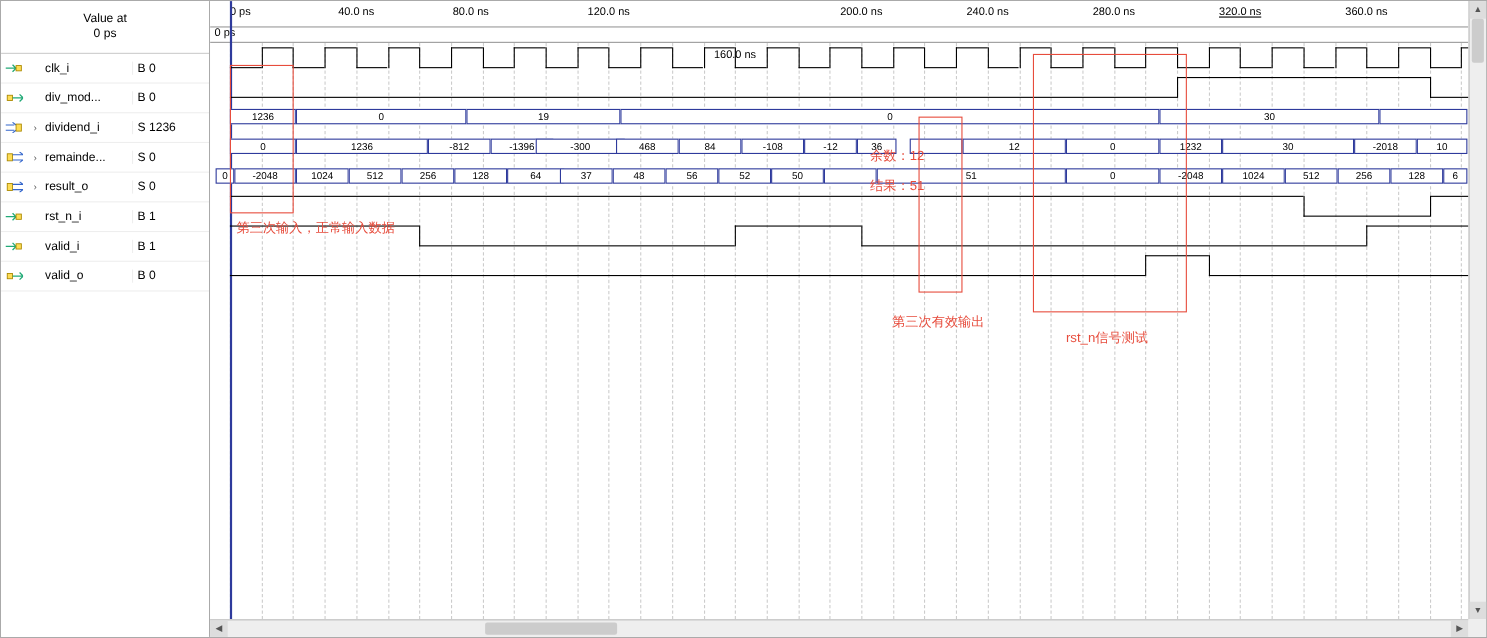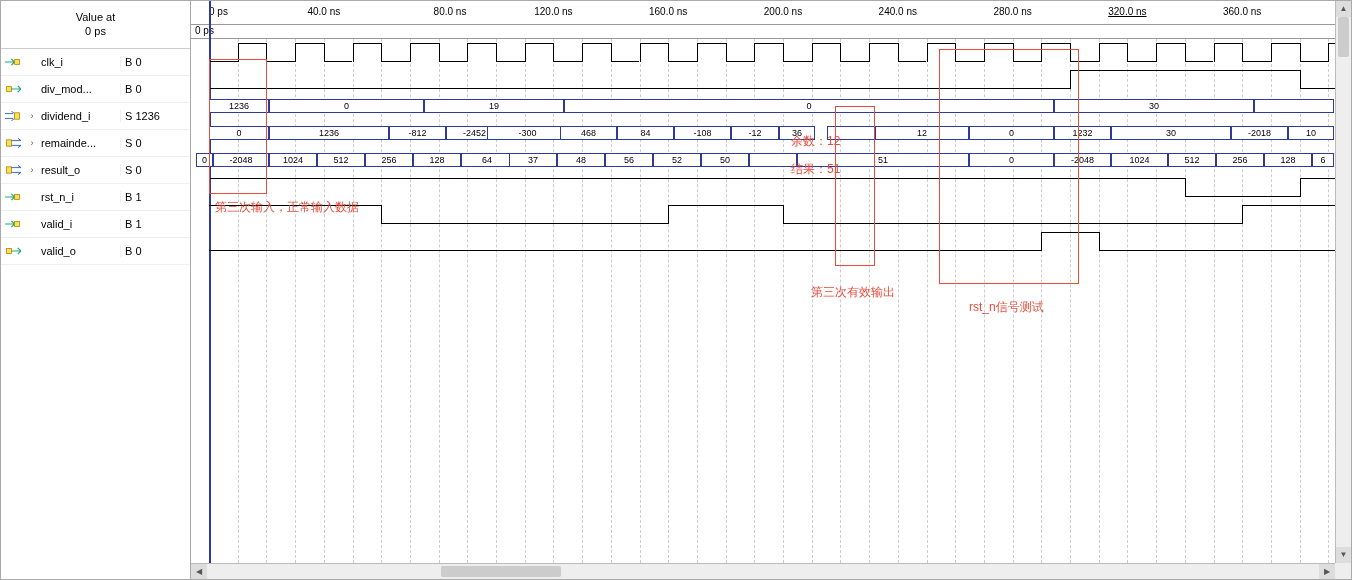--- a/index.html
+++ b/index.html
@@ -138,23 +138,23 @@
         <span class="signal-name">valid_o</span>
         <span class="signal-value">B 0</span>
       </div>
     </div>
 </div>
 
 <div class="wave-area">
   <div class="ruler" id="ruler">
       <div class="ruler-label" style="left: 18px;">0 ps</div>
       <div class="ruler-label" style="left: 132.8px;">40.0 ns</div>
-      <div class="ruler-label" style="left: 259px;">80.0 ns</div>
+      <div class="ruler-label" style="left: 237px;">80.0 ns</div>
       <div class="ruler-label" style="left: 362.4px;">120.0 ns</div>
-      <div class="ruler-label" style="left: 477.2px;">160.0 ns</div>
+      <div class="ruler-label" style="left: 477.2px; margin-top: 39px;">160.0 ns</div>
       <div class="ruler-label" style="left: 592px;">200.0 ns</div>
       <div class="ruler-label" style="left: 706.8px;">240.0 ns</div>
       <div class="ruler-label" style="left: 821.6px;">280.0 ns</div>
       <div class="ruler-label" style="left: 936.4px; text-decoration: underline;">320.0 ns</div>
       <div class="ruler-label" style="left: 1051.2px;">360.0 ns</div>
     </div>
   <div class="cursor-bar">0 ps</div>
   <div class="gridlines" id="gridlines">
       <div class="gridline" style="left: 18px;"></div>
       <div class="gridline" style="left: 46.7px;"></div>
@@ -292,21 +292,21 @@
         <div class="bus-seg" style="left:78px;width:155px">0</div>
         <div class="bus-seg" style="left:233px;width:140px">19</div>
         <div class="bus-seg" style="left:373px;width:490px">0</div>
         <div class="bus-seg" style="left:863px;width:200px">30</div>
         <div class="bus-seg" style="left:1063px;width:80px"></div>
       </div>
       <div class="wave-row">
         <div class="bus-seg" style="left:18px;width:60px">0</div>
         <div class="bus-seg" style="left:78px;width:120px">1236</div>
         <div class="bus-seg" style="left:198px;width:57px">-812</div>
-        <div class="bus-seg" style="left:255px;width:57px">-2452</div>
+        <div class="bus-seg" style="left:255px;width:57px">-1396</div>
         <div class="bus-seg" style="left:296px;width:81px">-300</div>
         <div class="bus-seg" style="left:369px;width:57px">468</div>
         <div class="bus-seg" style="left:426px;width:57px">84</div>
         <div class="bus-seg" style="left:483px;width:57px">-108</div>
         <div class="bus-seg" style="left:540px;width:48px">-12</div>
         <div class="bus-seg" style="left:588px;width:36px">36</div>
         <div class="bus-seg" style="left:636px;width:48px"></div>
         <div class="bus-seg" style="left:684px;width:94px">12</div>
         <div class="bus-seg" style="left:778px;width:85px">0</div>
         <div class="bus-seg" style="left:863px;width:57px">1232</div>

